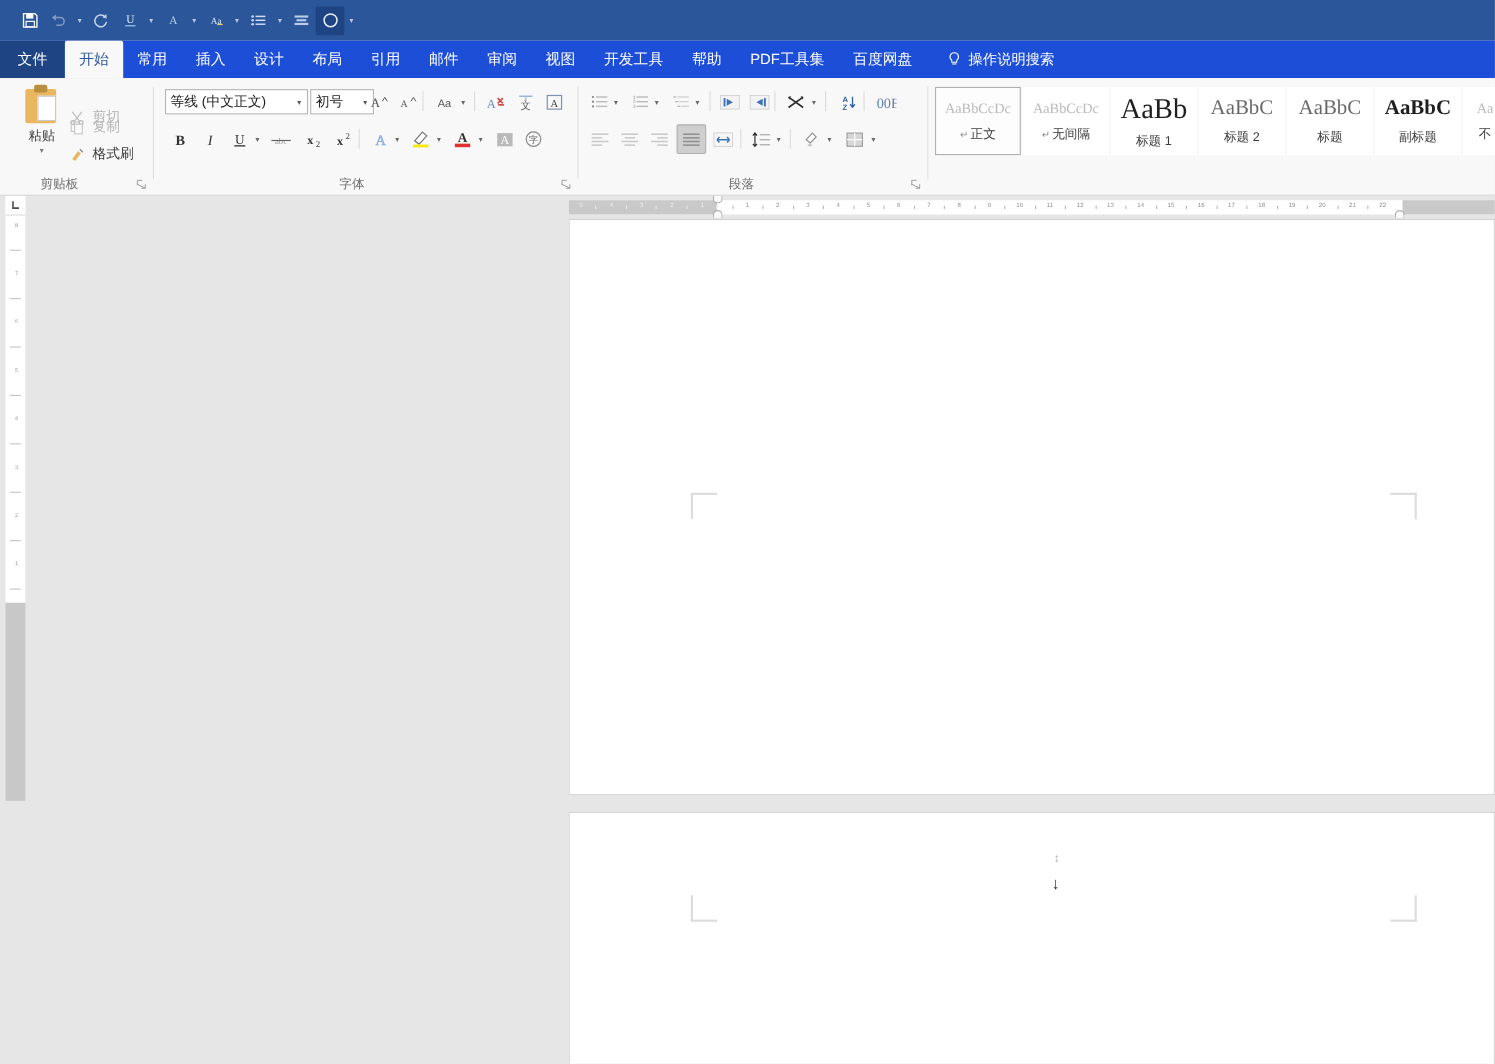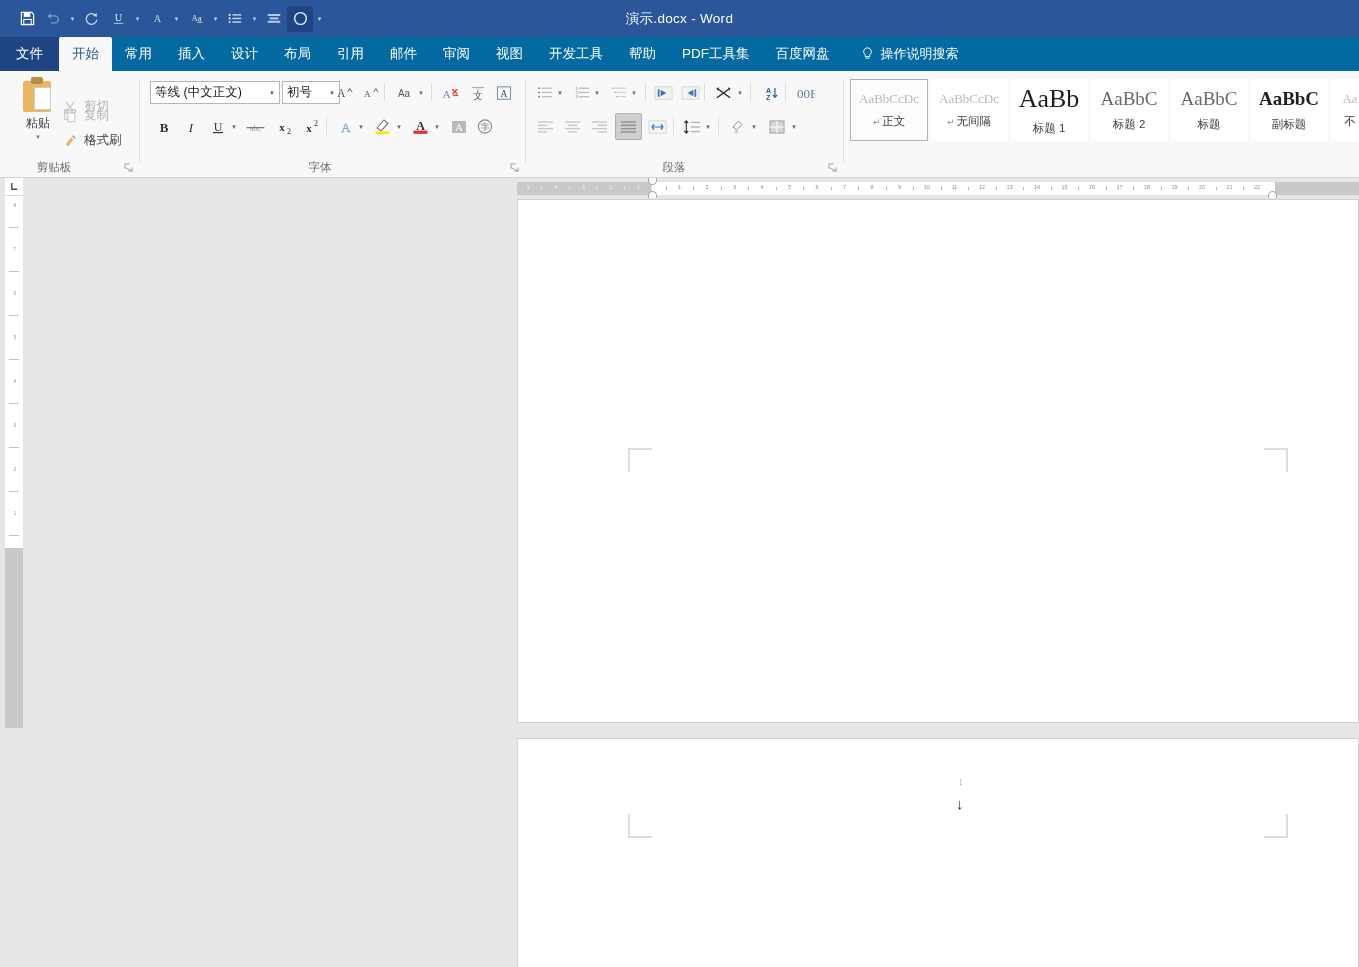--- a/index.html
+++ b/index.html
@@ -36,21 +36,21 @@
     text-align: center;
     color: #ffffff; font-size: 13.5px;
     letter-spacing: .3px;
     pointer-events: none;
   }
 
   
   .tabbar {
     position: absolute; top: 37px; left: 0;
     width: 1359px; height: 34px;
-    background: #0369a1;
+    background: #1d4ed8;
     display: flex; align-items: flex-end;
   }
   .tab {
     height: 34px; padding: 0 13px;
     display: flex; align-items: center;
     color: #ffffff; font-size: 13.5px;
     white-space: nowrap;
   }
   .tab.file { background: #1e4484; padding: 0 16px; }
   .tab.selected {
@@ -288,21 +288,20 @@
         <rect x="2" y="10.6" width="14" height="2.2" fill="#b9cde8"></rect>
       </svg>
     </div>
     <div class="qat-btn active">
       <svg width="17" height="17" viewBox="0 0 18 18">
         <circle cx="9" cy="9" r="6.2" fill="none" stroke="#e6eefb" stroke-width="1.5"></circle>
       </svg>
     </div>
     <div class="qat-caret">▾</div>
   </div>
-  <div class="title-text">演示.docx  -  Word</div>
 </div>
 
 <div class="tabbar">
   <div class="tab file">文件</div>
   <div class="tab selected">开始</div>
   <div class="tab">常用</div>
   <div class="tab">插入</div>
   <div class="tab">设计</div>
   <div class="tab">布局</div>
   <div class="tab">引用</div>

